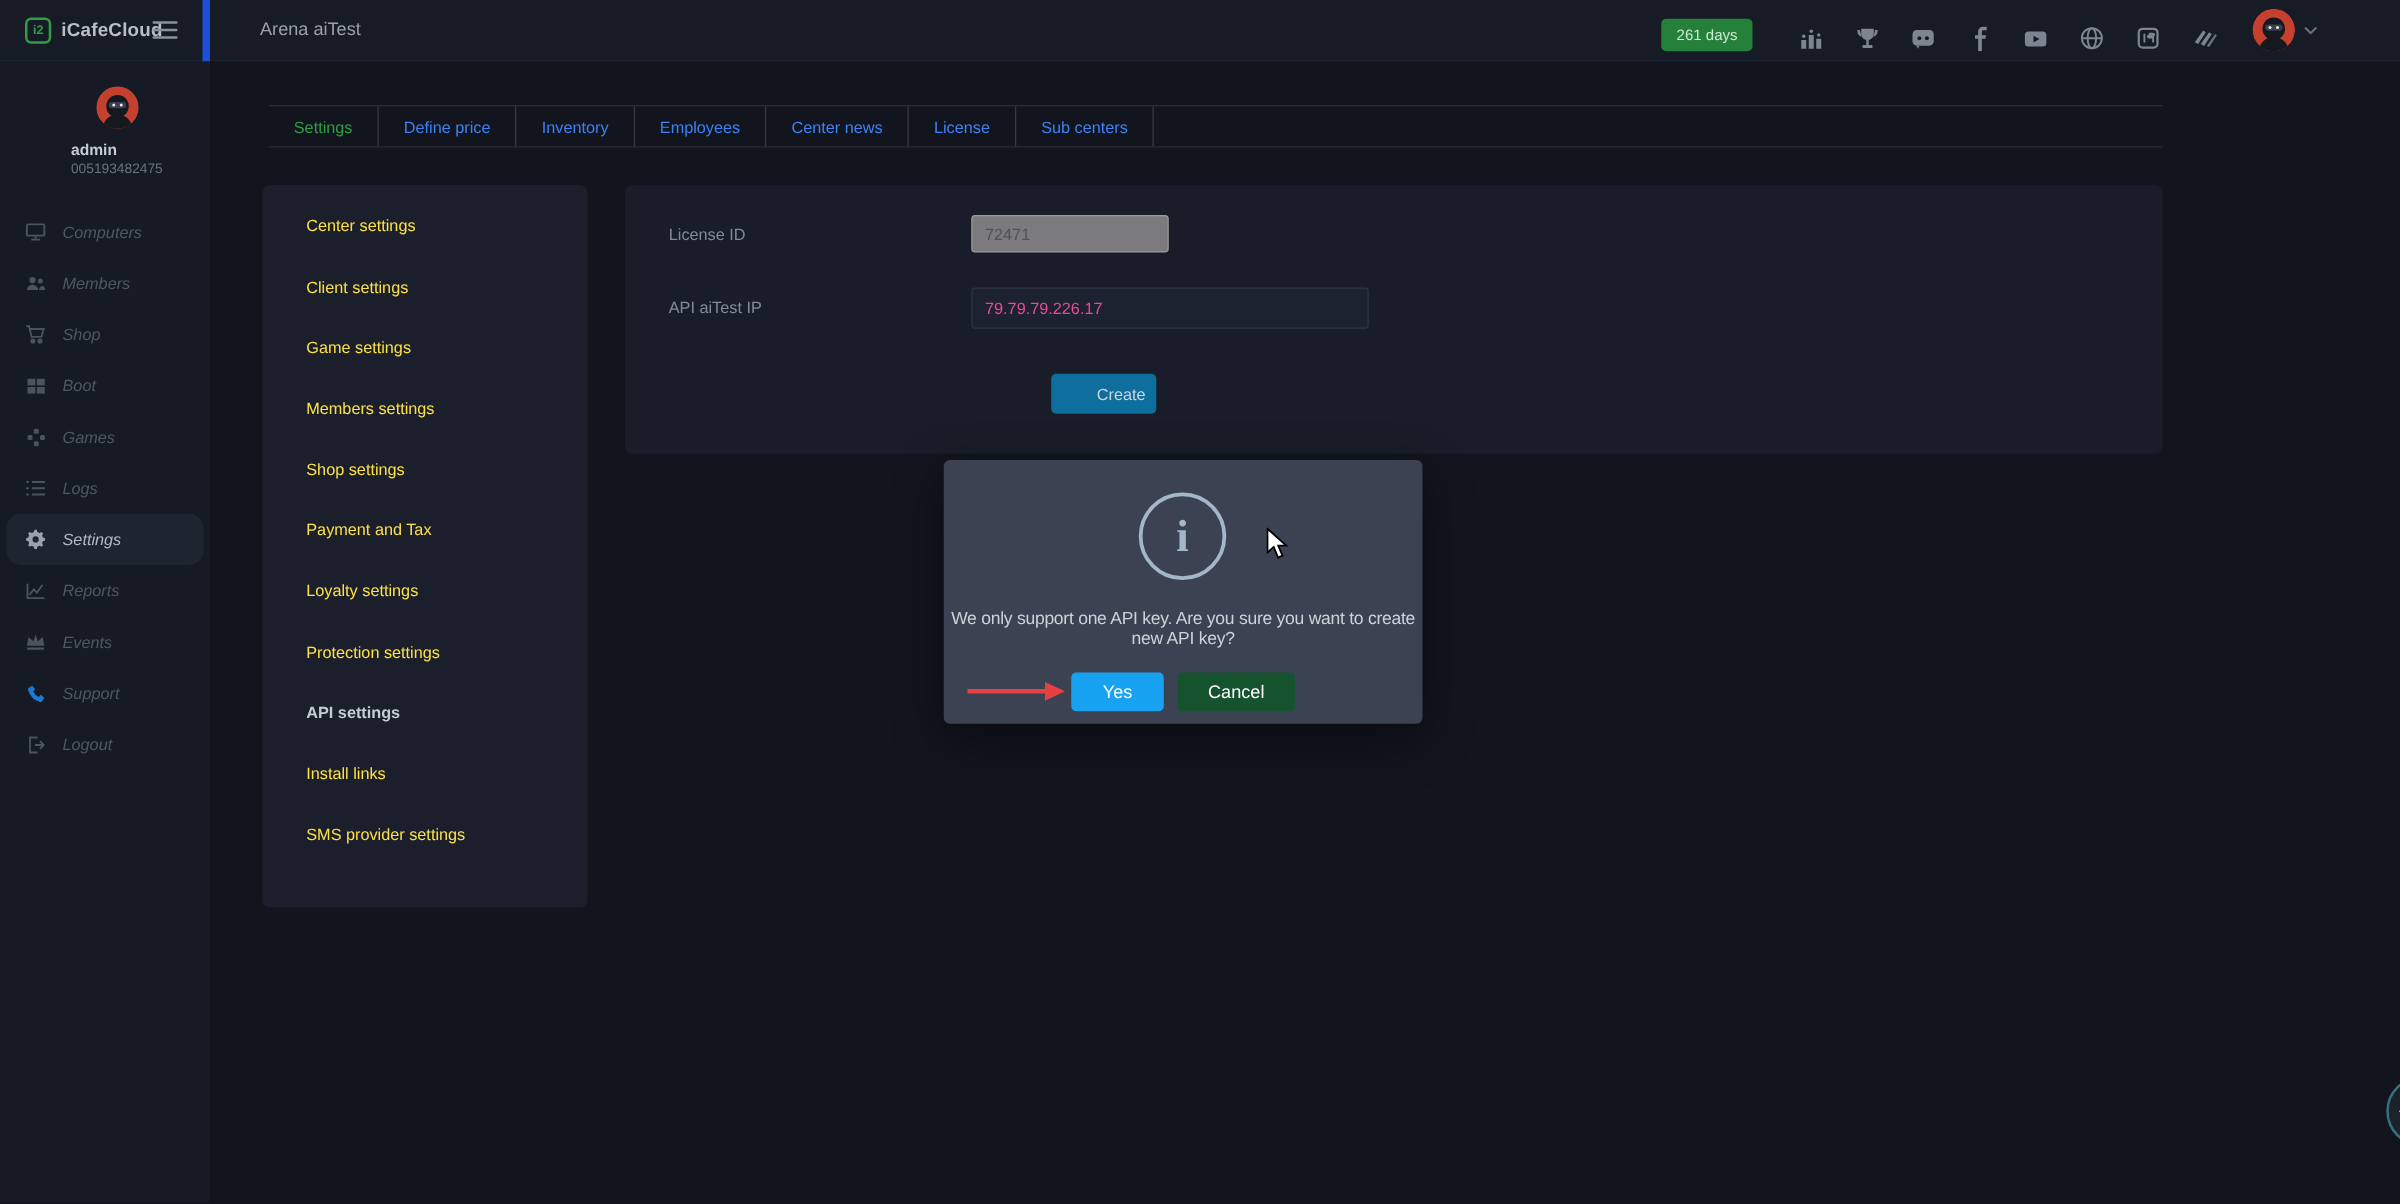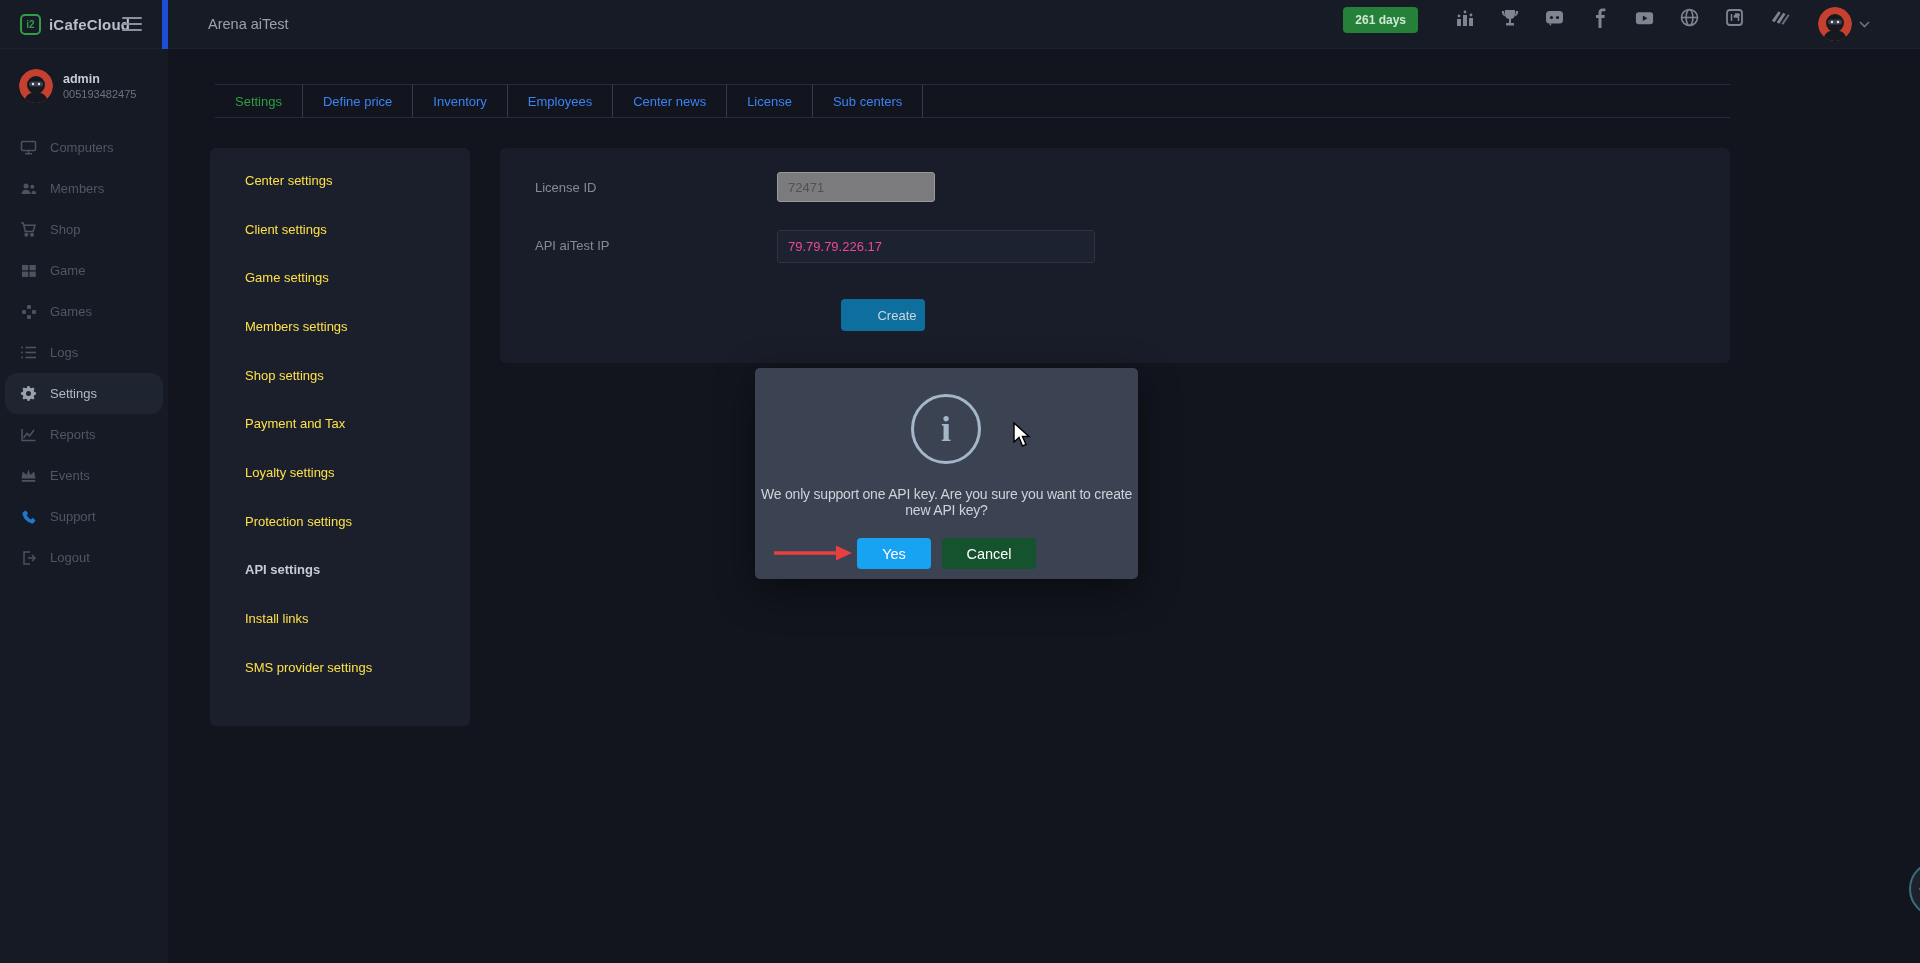--- a/index.html
+++ b/index.html
@@ -12,37 +12,37 @@
     background:#171b26; border-bottom:1px solid #1d2230; display:flex; align-items:center; z-index:5; }
   .brand { width:168px; height:49px; display:flex; align-items:center; padding-left:20px;
     border-right:6px solid #1d4ed8; gap:8px; }
   .brand-logo { width:21px; height:21px; border:2px solid #2f9e44; border-radius:5px;
     color:#2f9e44; font-size:10px; font-weight:bold; display:flex; align-items:center; justify-content:center; }
   .brand-name { color:#b9bfc9; font-size:15px; font-weight:600; letter-spacing:.2px; }
   .hamburger { margin-left:-46px; margin-right:0; width:20px; height:14px; display:flex;
     flex-direction:column; justify-content:space-between; cursor:pointer; background:none; border:none; }
   .hamburger span { display:block; height:2px; background:#8b919d; border-radius:1px; }
   .topbar-title { margin-left:66px; color:#9aa0ab; font-size:14.5px; }
-  .topbar-right { margin-left:auto; display:flex; align-items:flex-start; padding-right:50px; gap:24px;font-weight:bold; }
+  .topbar-right { margin-left:auto; display:flex; align-items:flex-end; padding-right:66px; gap:24px; }
   .badge-days { background:#25803a; color:#d2e7d5; font-size:12px; padding:6px 12px;
     border-radius:4px; margin-right:12px; cursor:pointer; }
   .tb-icon { width:21px; height:21px; color:#7e8591; display:flex; align-items:center;
     justify-content:center; cursor:pointer; }
   .tb-avatar-wrap { display:flex; align-items:center; gap:7px; margin-left:4px; cursor:pointer; }
   .tb-avatar { width:34px; height:34px; border-radius:50%; }
   .chev-down { color:#6c7380; }
 
   
   .sidebar { position:absolute; left:0; top:49px; width:168px; height:914px; background:#161a24; z-index:4; }
-  .side-user { display:flex; align-items:center; gap:10px; padding:20px 0 0 19px; }
+  .side-user { display:flex; align-items:center; gap:10px; padding:20px 0 0 19px;flex-direction:column; }
   .side-user-name { color:#c6ccd6; font-size:12.5px; font-weight:bold; }
   .side-user-id { color:#6a7280; font-size:11px; margin-top:2px; }
   .side-menu { margin-top:24px; }
   .side-item { height:41px; margin:0 5px; padding:0 8px 0 15px; display:flex; align-items:center;
-    gap:13px; border-radius:12px; color:#4f5764; font-size:13px; cursor:pointer; }
+    gap:13px; border-radius:12px; color:#4f5764; font-size:13px; cursor:pointer;font-style:italic; }
   .side-item .s-ic { width:17px; height:17px; display:flex; align-items:center; justify-content:center; color:#4b5260; }
   .side-item.active { background:#1e2430; color:#b3bac6; }
   .side-item.active .s-ic { color:#9aa1ad; }
   .side-item.support .s-ic { color:#1d78d2; }
 
   
   .tabs { position:absolute; left:215px; top:84px; width:1515px; height:34px;
     border-top:1px solid #262c38; border-bottom:1px solid #262c38; display:flex; align-items:stretch; }
   .tab { display:flex; align-items:center; padding:0 20px; font-size:13px; color:#3b82f6;
     border-right:1px solid #343a46; cursor:pointer; white-space:nowrap; }
@@ -234,21 +234,21 @@
       </div>
       <div class="side-item">
         <span class="s-ic">
             <svg width="16" height="16" viewBox="0 0 16 16" fill="currentColor">
               <rect x="1" y="2" width="6.3" height="5.3"></rect>
               <rect x="8.5" y="2" width="6.3" height="5.3"></rect>
               <rect x="1" y="8.6" width="6.3" height="5.3"></rect>
               <rect x="8.5" y="8.6" width="6.3" height="5.3"></rect>
             </svg>
           </span>
-        <span>Game</span>
+        <span>Boot</span>
       </div>
       <div class="side-item">
         <span class="s-ic">
             <svg width="16" height="16" viewBox="0 0 16 16" fill="currentColor">
               <rect x="6" y="1" width="4" height="4" rx="1.3"></rect>
               <rect x="6" y="11" width="4" height="4" rx="1.3"></rect>
               <rect x="1" y="6" width="4" height="4" rx="1.3"></rect>
               <rect x="11" y="6" width="4" height="4" rx="1.3"></rect>
             </svg>
           </span>

